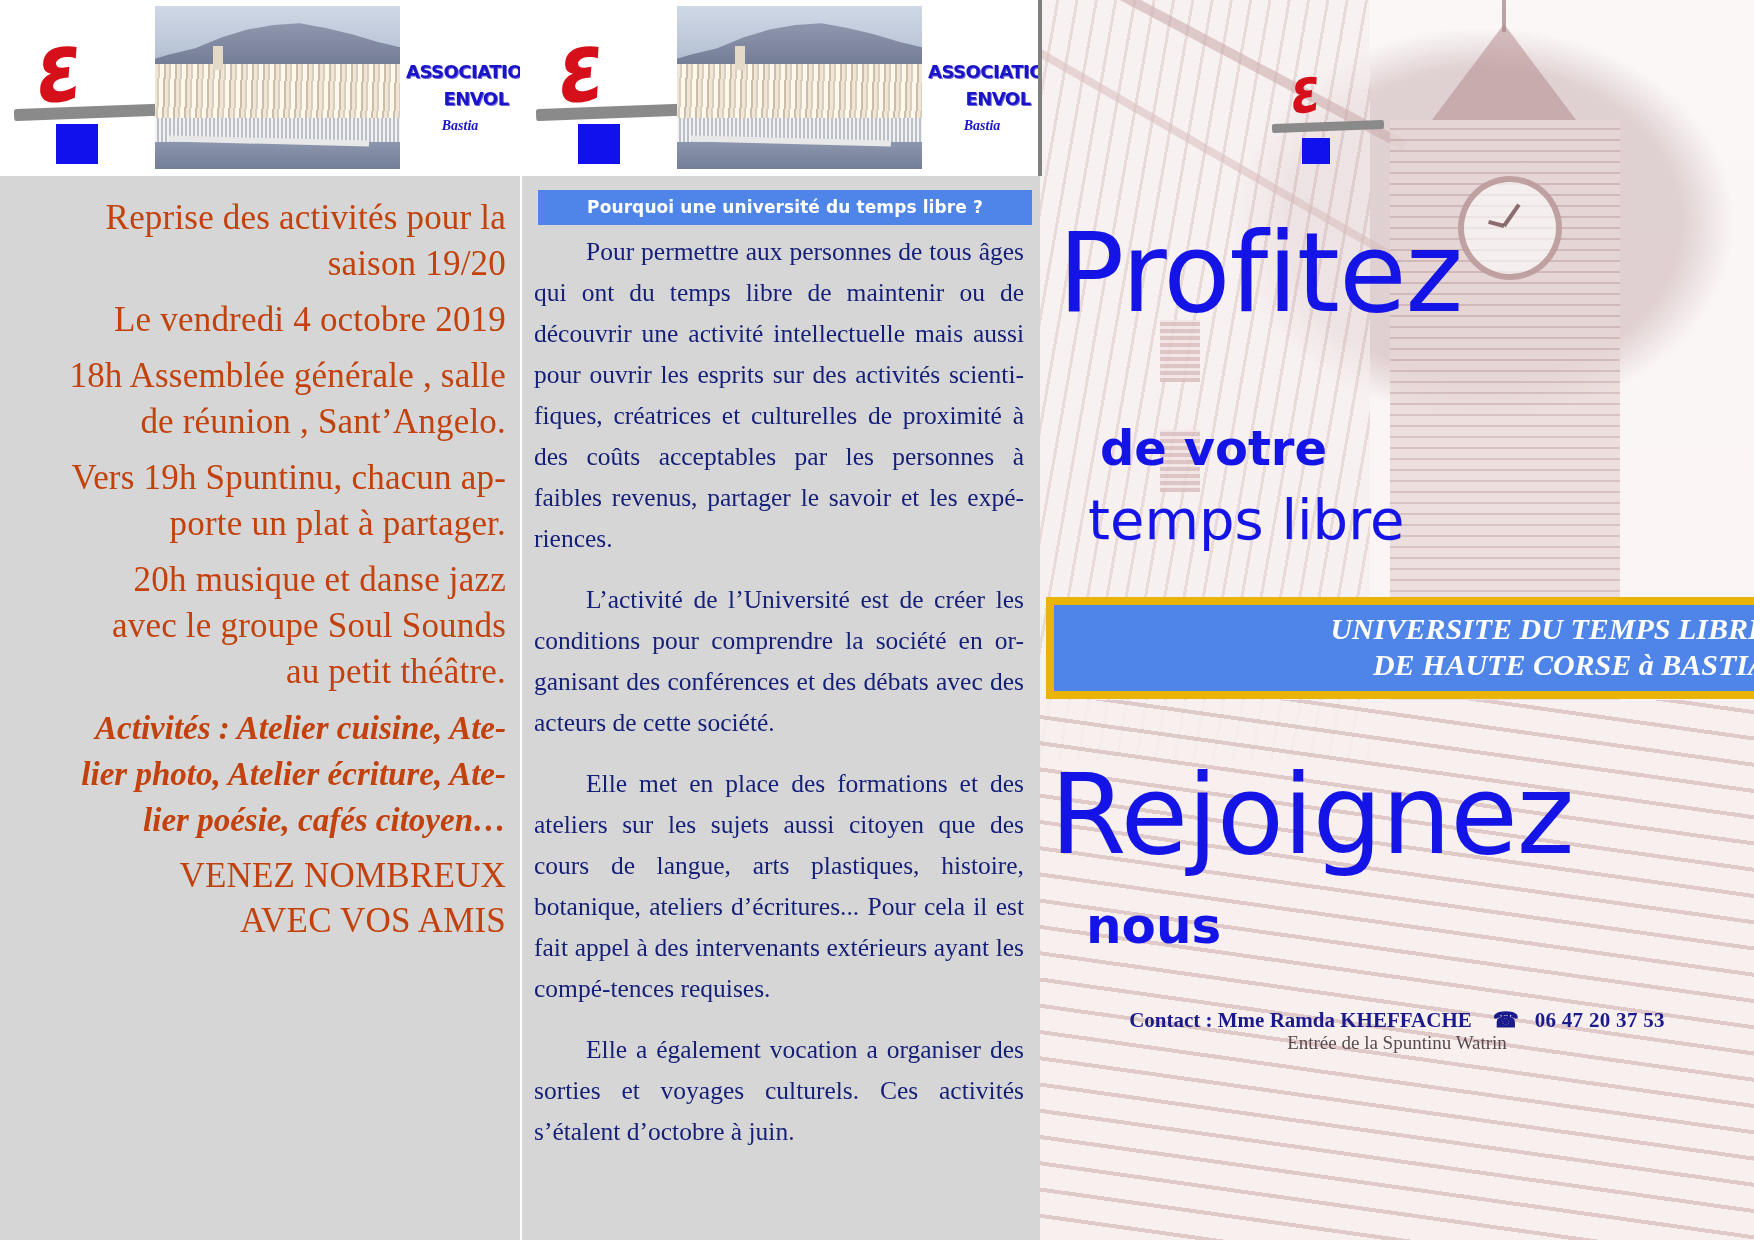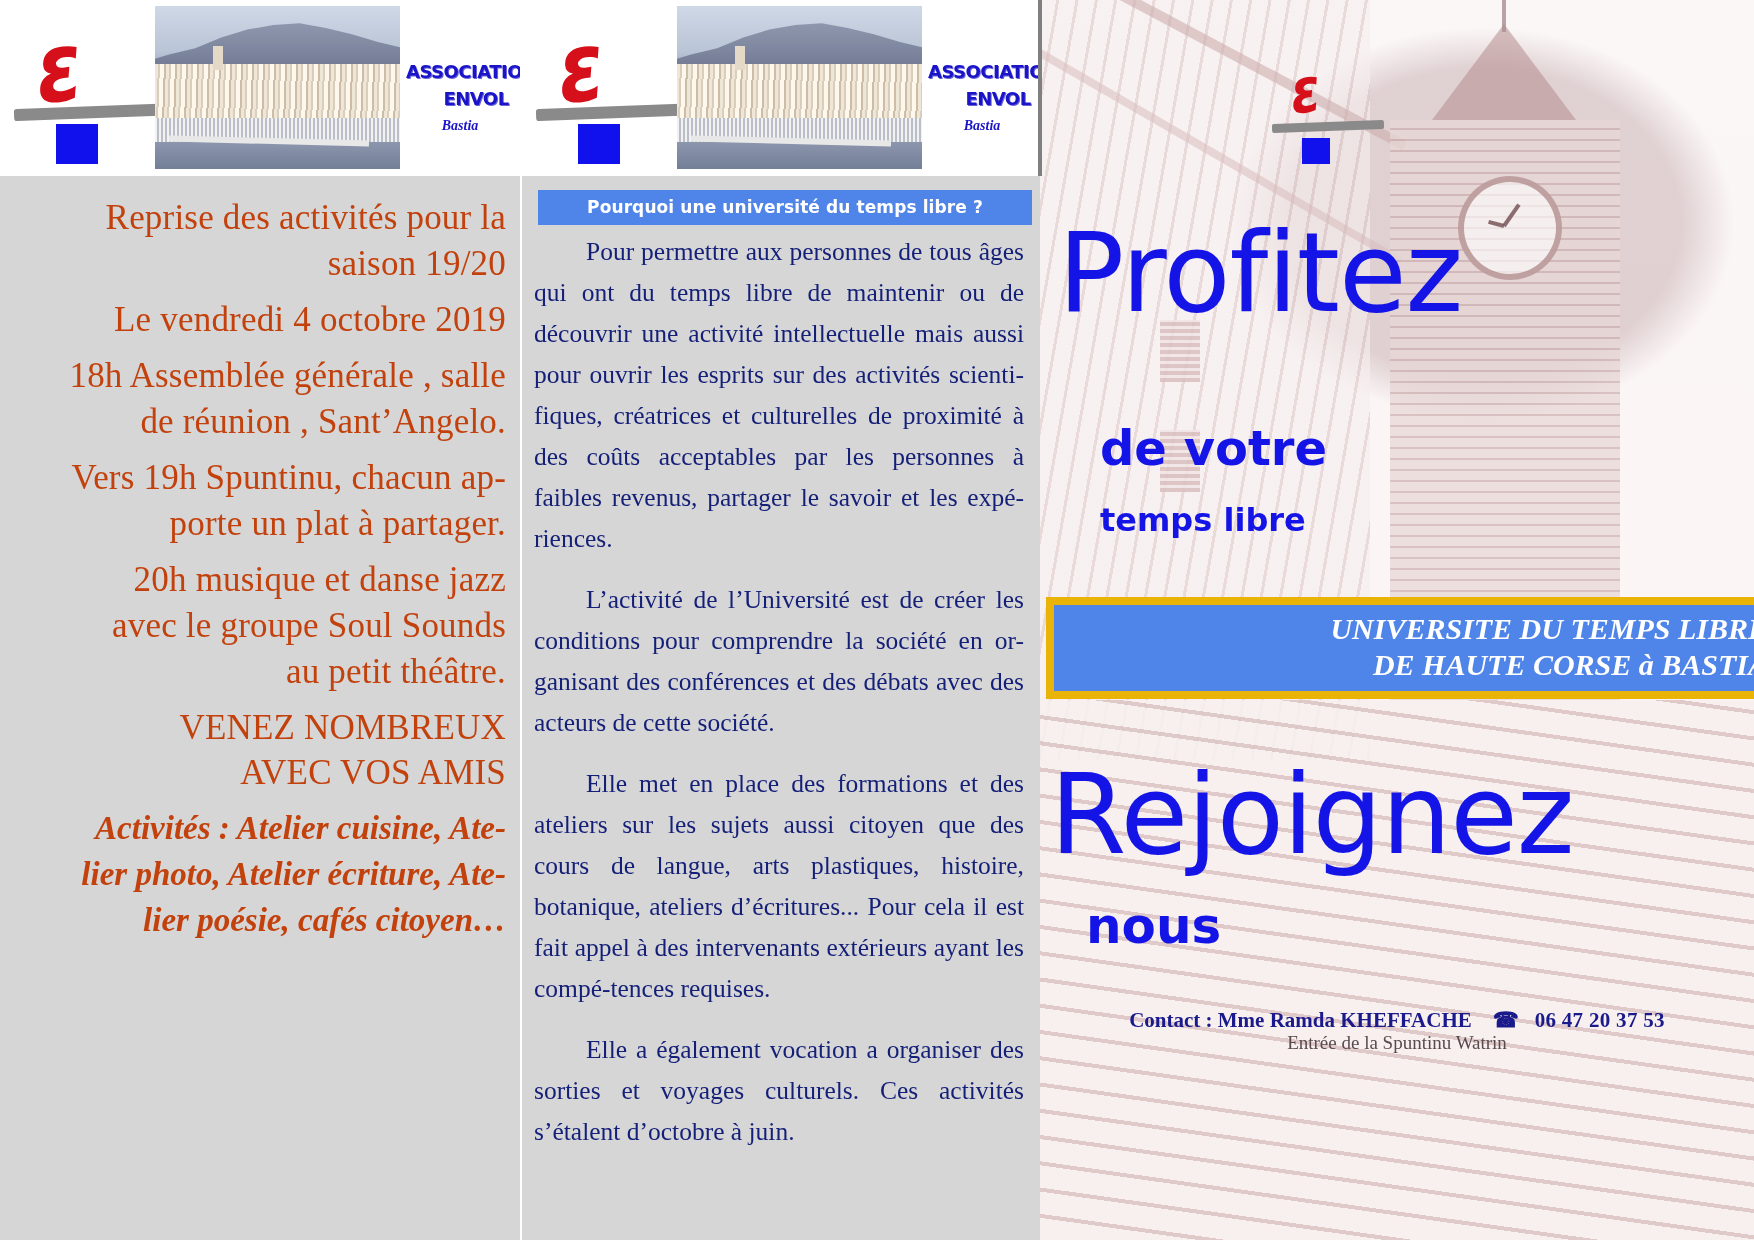--- a/index.html
+++ b/index.html
@@ -104,22 +104,22 @@
      font-family:"DejaVu Sans",sans-serif;font-weight:700;font-style:italic;
      transform:scaleX(0.85) rotate(-6deg);}
   .r-graybar{position:absolute;left:0px;top:62px;width:112px;height:9px;background:#8a8a8a;transform:rotate(-2deg);border-radius:2px;}
   .r-bluesq{position:absolute;left:30px;top:78px;width:28px;height:26px;background:#1111ee;}
 
   .profitez{position:absolute;top:218px;left:18px;z-index:4;color:#1414e6;
      font-family:"DejaVu Sans",sans-serif;font-weight:normal;font-size:110px;line-height:110px;
      letter-spacing:-1px;}
   .devotre{position:absolute;top:420px;left:60px;z-index:4;color:#1414e6;
      font-family:"DejaVu Sans",sans-serif;font-weight:bold;font-size:48px;line-height:56px;}
-  .tempslibre{position:absolute;top:492px;left:60px;z-index:4;color:#1414e6;
-     font-family:"DejaVu Sans",sans-serif;font-weight:bold;font-size:32px;line-height:56px;}
+  .tempslibre{position:absolute;top:492px;left:48px;z-index:4;color:#1414e6;
+     font-family:"DejaVu Sans",sans-serif;font-weight:normal;font-size:56px;line-height:56px;}
 
   .utl-box{position:absolute;top:597px;left:6px;width:700px;z-index:4;background:#4f84e8;
      border:8px solid #eab308;padding:6px 0 8px 14px;text-align:right;}
   .utl-box div{color:#ffffff;font-style:italic;font-weight:bold;font-size:30px;line-height:36px;
      font-family:"Liberation Serif",serif;}
 
   .rejoignez{position:absolute;top:760px;left:10px;z-index:4;color:#1414e6;
      font-family:"DejaVu Sans",sans-serif;font-size:110px;line-height:110px;letter-spacing:-1px;}
   .nous{position:absolute;top:898px;left:46px;z-index:4;color:#1414e6;
      font-family:"DejaVu Sans",sans-serif;font-weight:bold;font-size:50px;line-height:56px;}
@@ -177,27 +177,27 @@
       <div class="l-block">
         <div class="l-line">Vers 19h Spuntinu, chacun ap-</div>
         <div class="l-line">porte un plat à partager.</div>
       </div>
       <div class="l-block">
         <div class="l-line">20h musique et danse jazz</div>
         <div class="l-line">avec le groupe Soul Sounds</div>
         <div class="l-line">au petit théâtre.</div>
       </div>
       <div class="l-block">
-        <div class="l-caps">VENEZ NOMBREUX</div>
-        <div class="l-caps">AVEC VOS AMIS</div>
-      </div>
-      <div class="l-block">
         <div class="l-ital">Activités : Atelier cuisine, Ate-</div>
         <div class="l-ital">lier photo, Atelier écriture, Ate-</div>
         <div class="l-ital">lier poésie, cafés citoyen…</div>
+      </div>
+      <div class="l-block">
+        <div class="l-caps">VENEZ NOMBREUX</div>
+        <div class="l-caps">AVEC VOS AMIS</div>
       </div>
     </div>
   </div>
 
   <div class="panel mid">
 
     <div class="hdr">
       <div class="envol-logo">
         <div class="eps">ε</div>
         <div class="graybar"></div>

